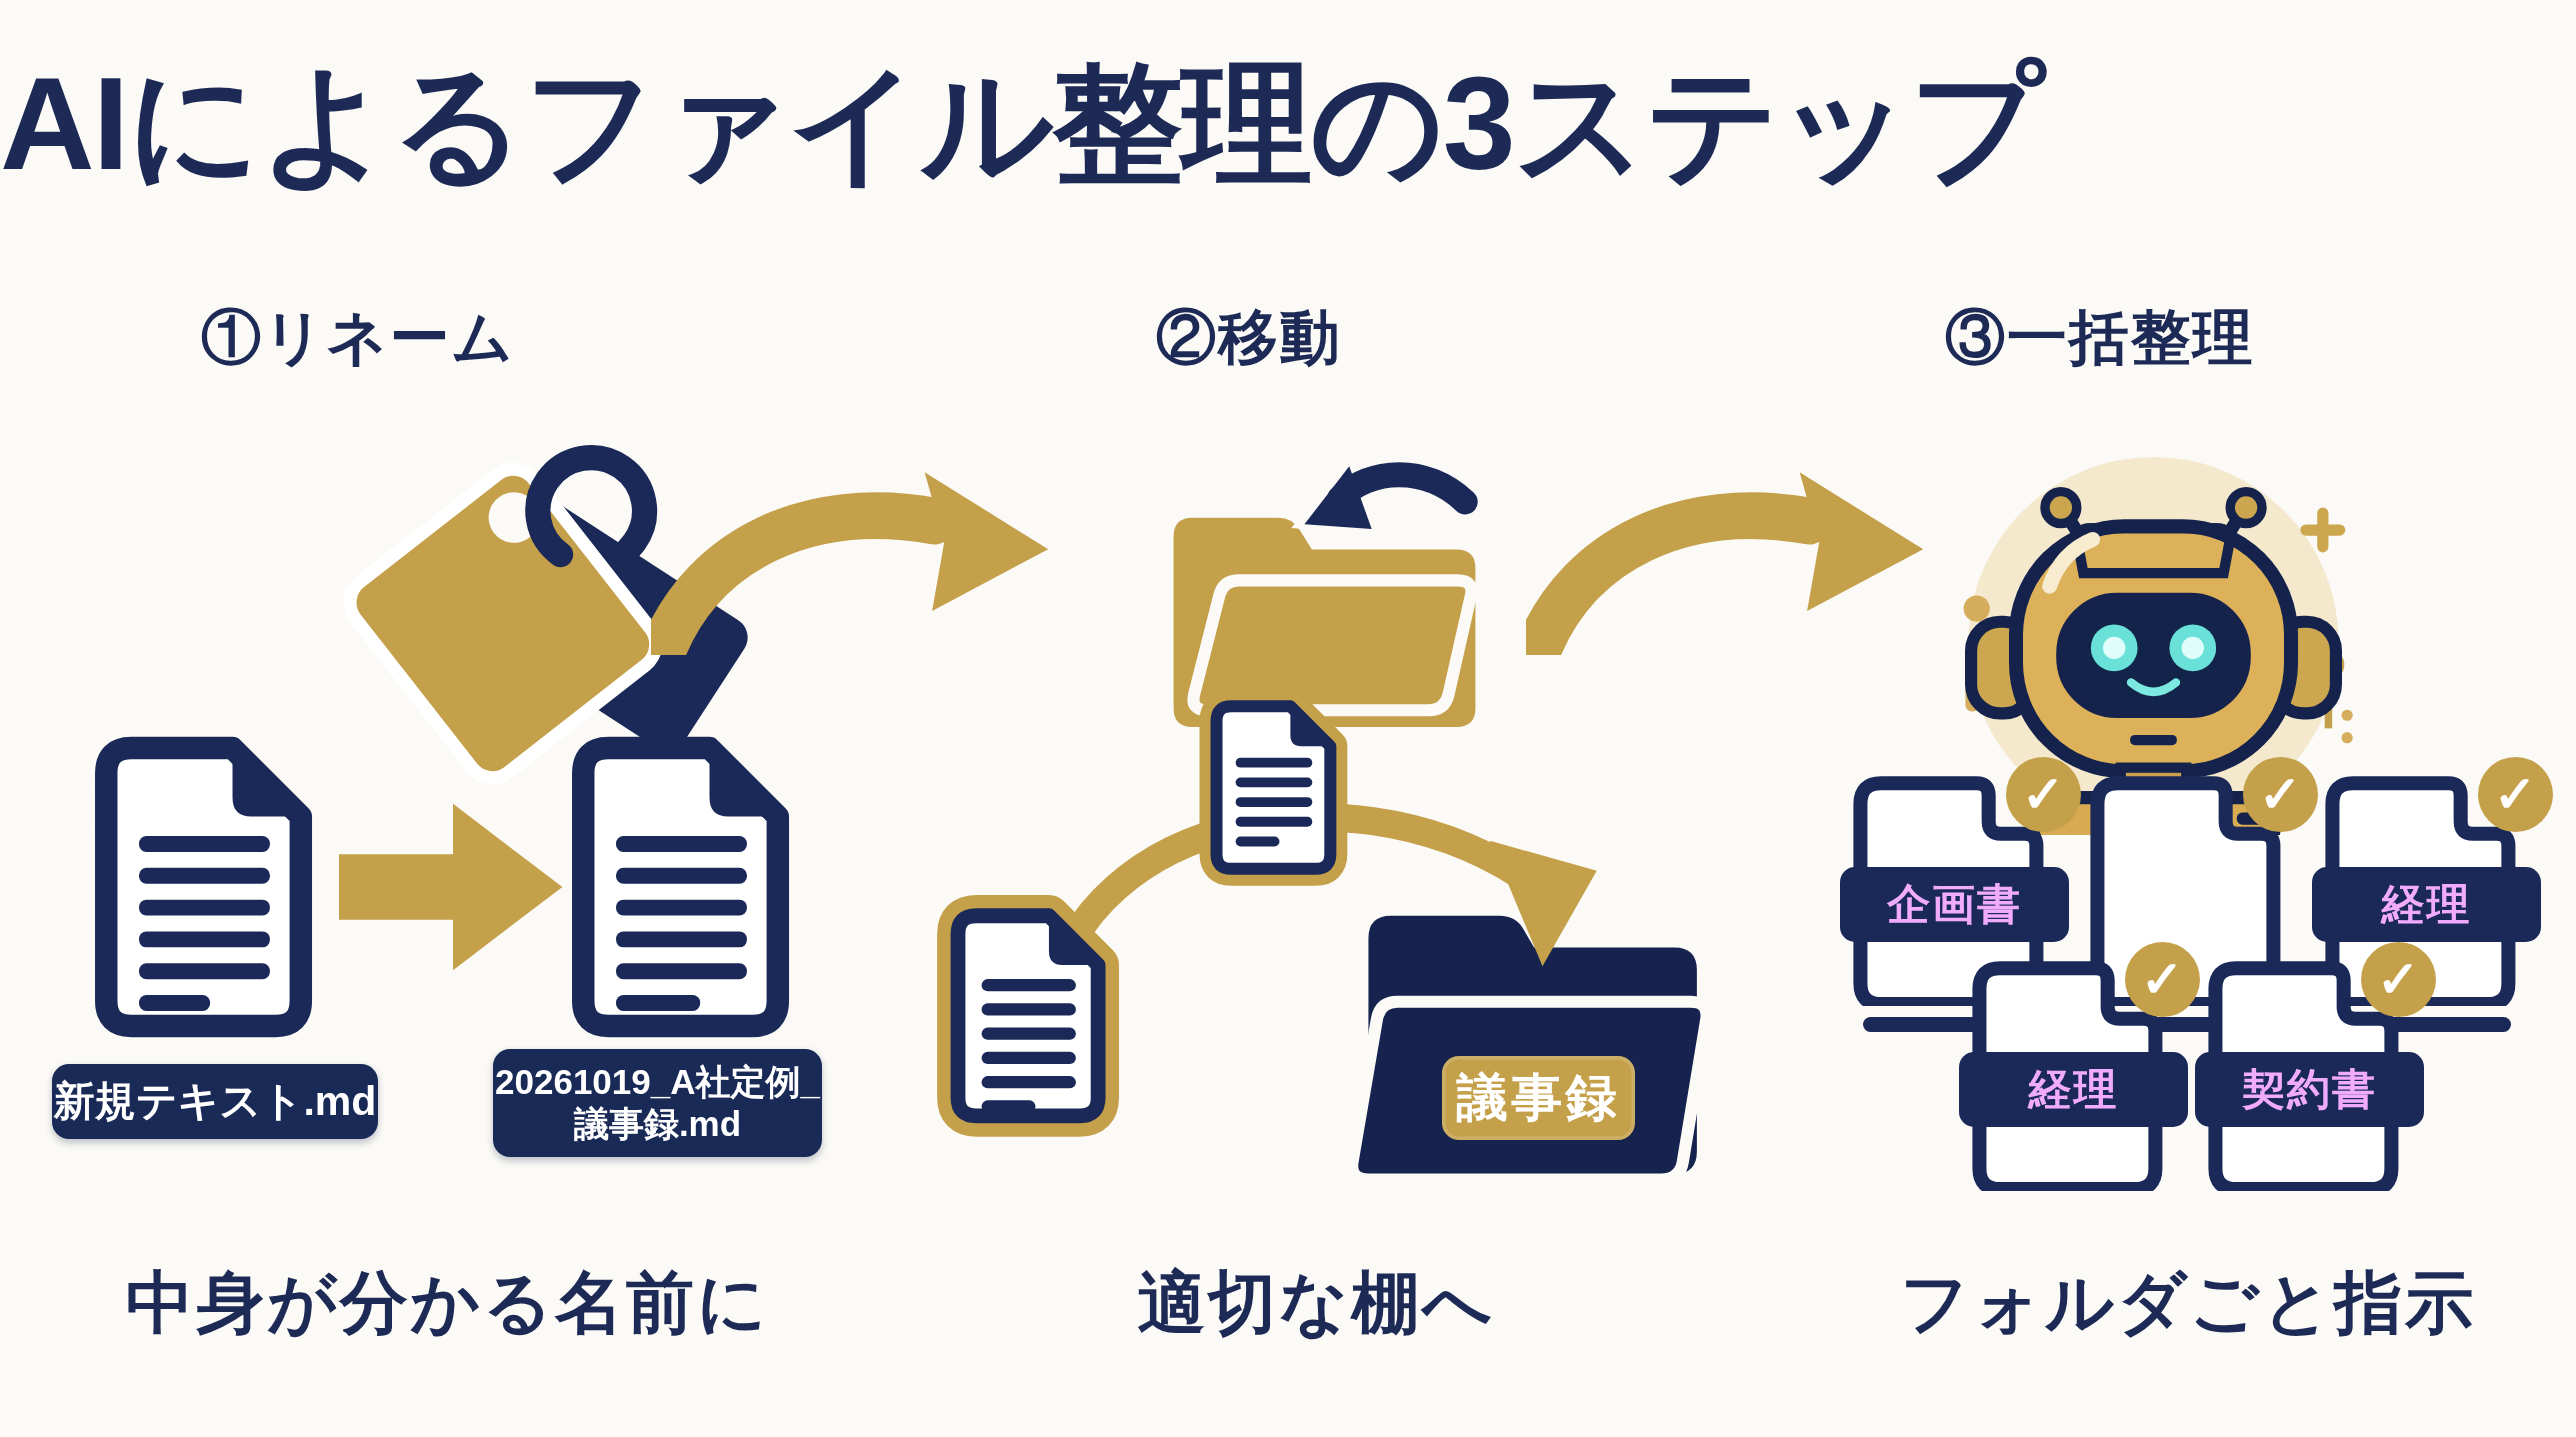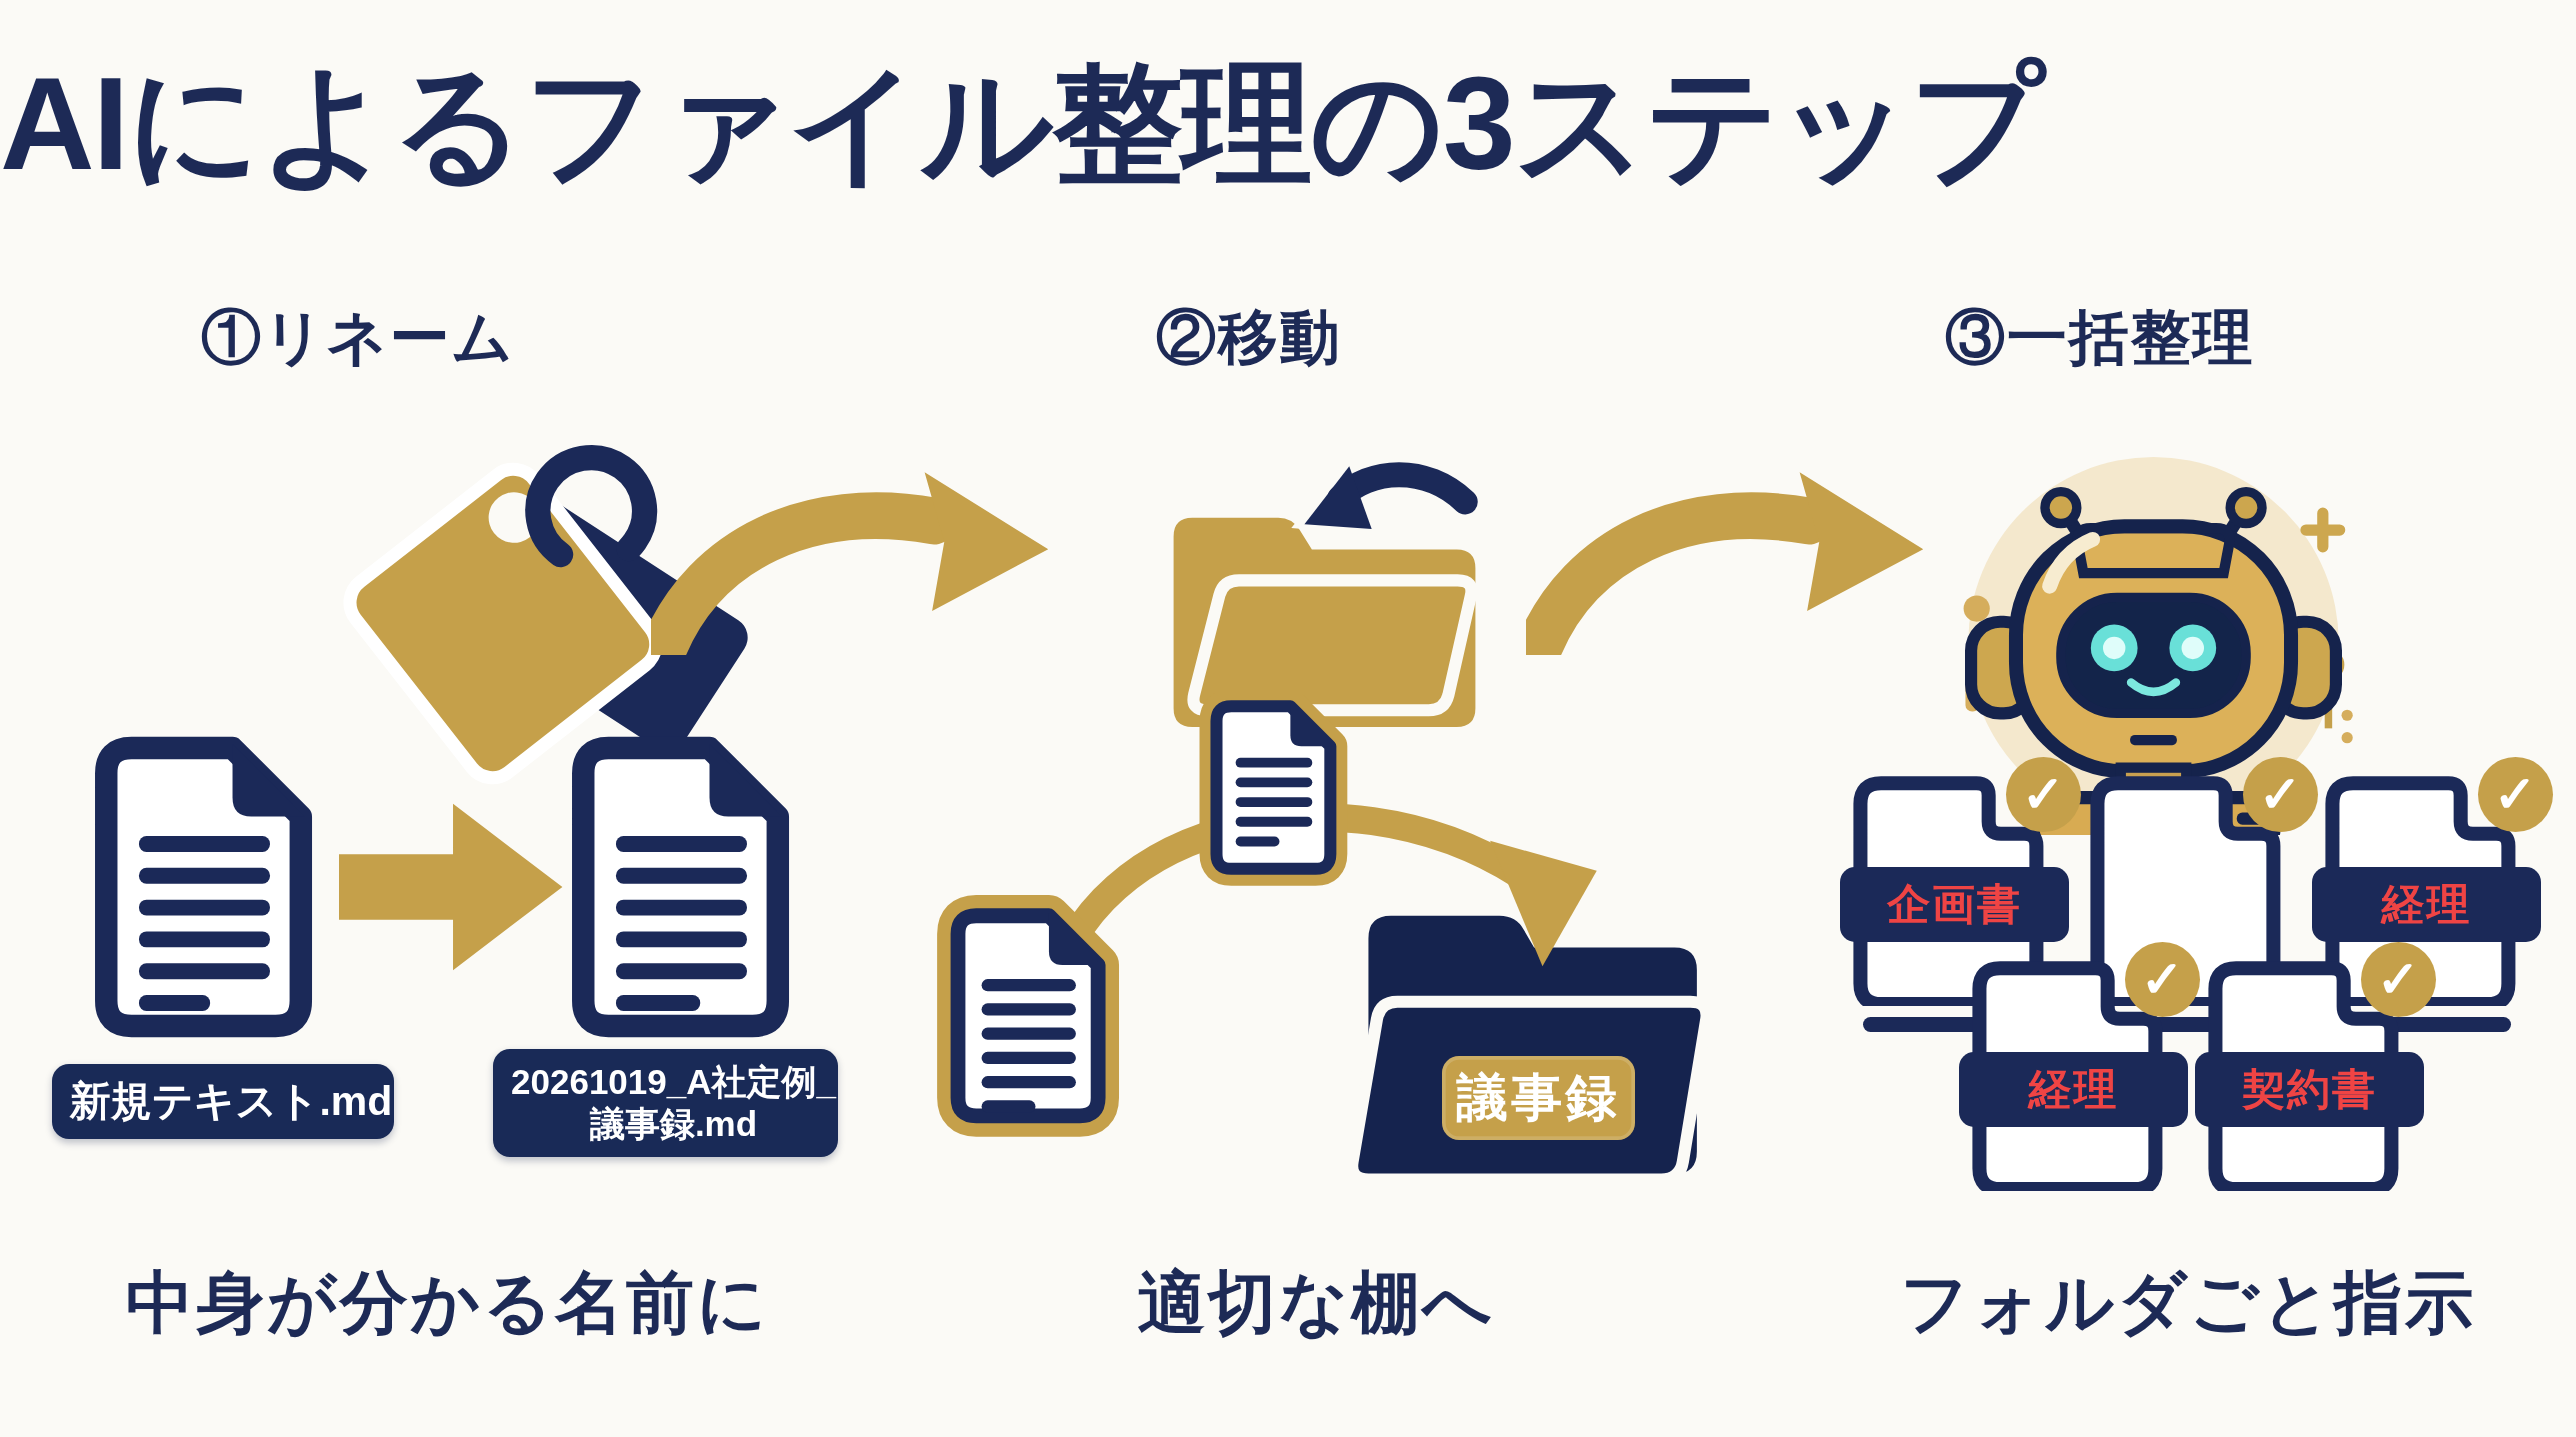--- a/index.html
+++ b/index.html
@@ -9,28 +9,28 @@
     font-family:"Liberation Sans",sans-serif;
   }
   .abs{position:absolute}
   .navy-text{color:#1d2a56;font-weight:900}
   .title{left:0;top:37px;width:2266px;text-align:left;font-size:131px;letter-spacing:-1.9px}
   .step-label{top:298px;font-size:60px;letter-spacing:1.9px;white-space:nowrap}
   .caption{top:1258px;font-size:68px;text-align:center;letter-spacing:2.8px;white-space:nowrap}
   .chip{
     background:#192a57;color:#ffffff;border-radius:17px;
     display:flex;flex-direction:column;align-items:center;justify-content:center;
-    font-weight:700;text-align:center;box-shadow:0 3.7px 7.5px rgba(20,30,70,.25);line-height:1.2;padding-left:16px;
+    font-weight:700;text-align:center;box-shadow:0 3.7px 7.5px rgba(20,30,70,.25);line-height:1.2;
   }
   .chip-line{white-space:nowrap}
   .card{width:211px;height:234px}
   .card svg{position:absolute;left:0;top:0}
   .band{
     position:absolute;left:-9.4px;right:-9.4px;top:95px;height:75px;
-    background:#1b2958;border-radius:15px;color:#ef4444;font-weight:700;font-size:43px;
+    background:#1b2958;border-radius:15px;color:#f0abfc;font-weight:700;font-size:43px;
     display:flex;align-items:center;justify-content:center;letter-spacing:1.9px;white-space:nowrap;
   }
   .badge{
     position:absolute;top:-15px;right:-20.6px;width:75px;height:75px;border-radius:50%;
     background:#c5a04a;color:#ffffff;font-size:51px;font-weight:900;
     display:flex;align-items:center;justify-content:center;
   }
   .folder-tag{
     background:#c5a04a;border-radius:17px;color:#fff;font-weight:700;font-size:51px;
     display:flex;align-items:center;justify-content:center;letter-spacing:3.7px;

